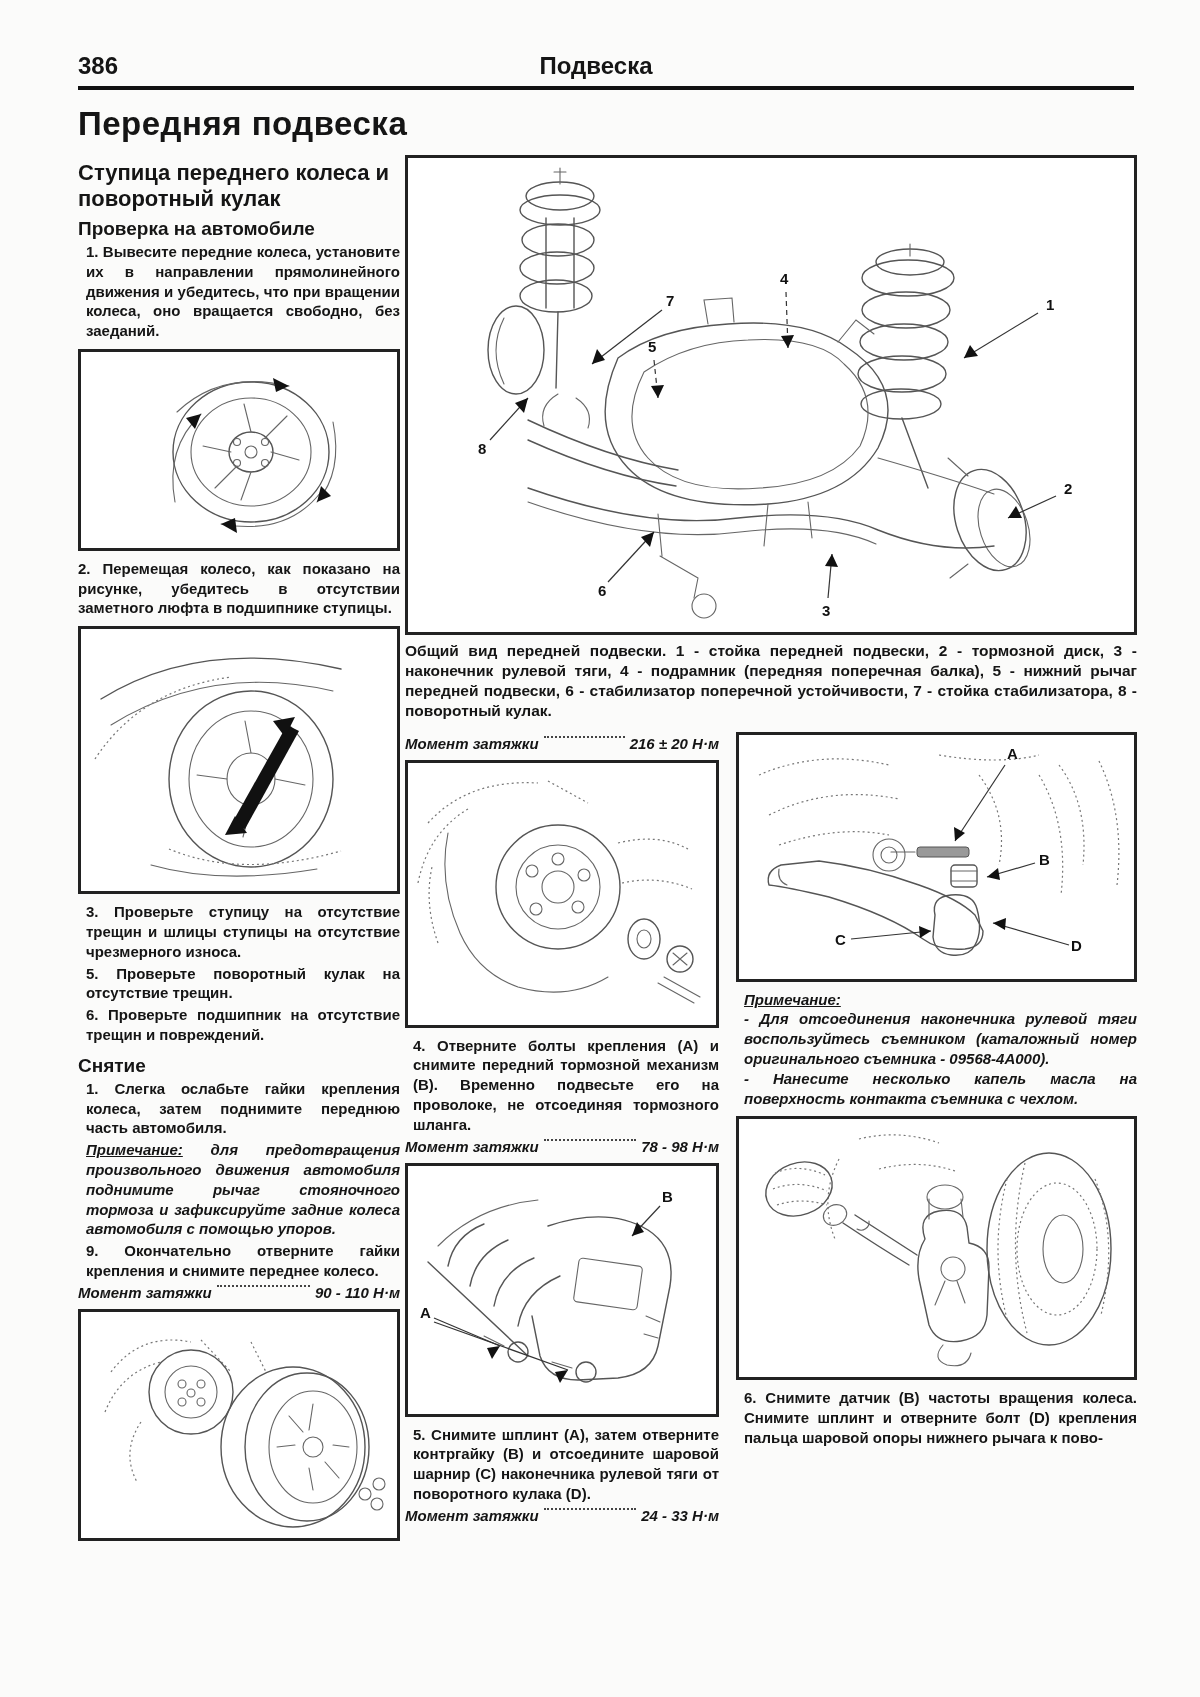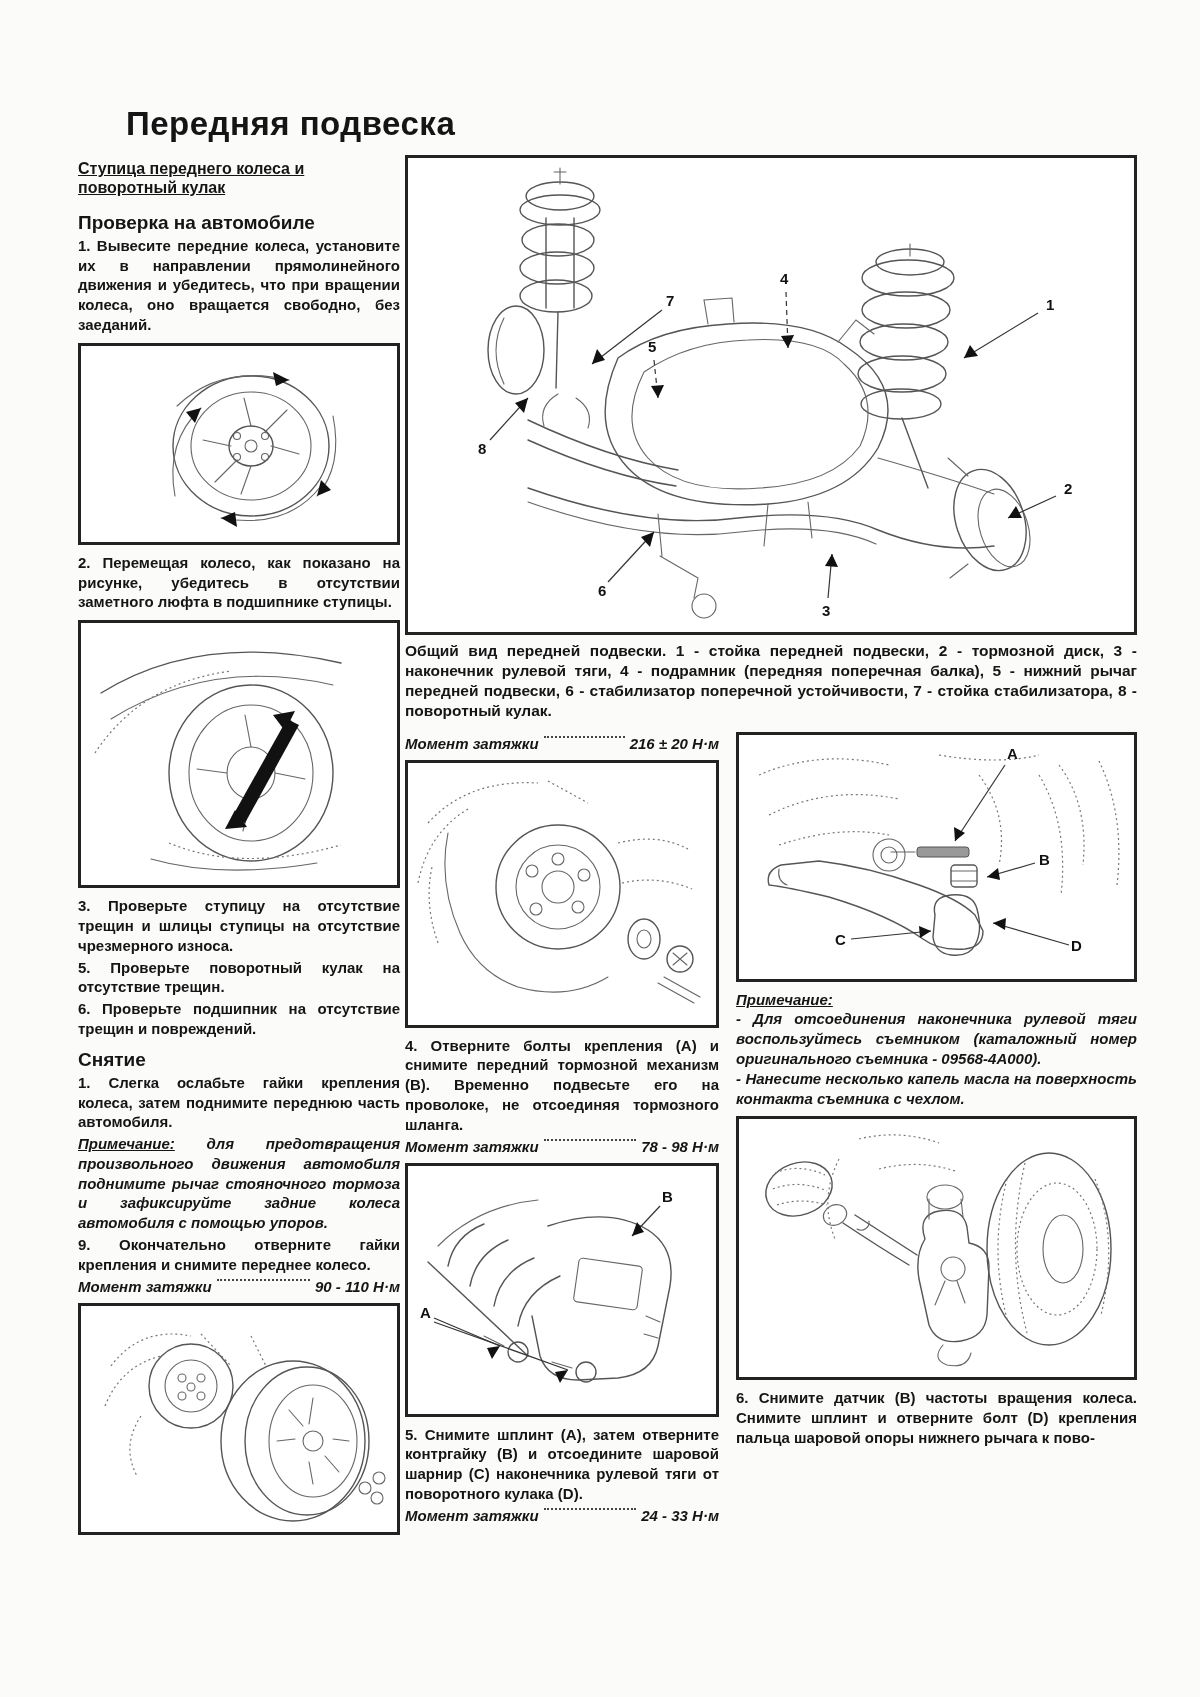--- a/index.html
+++ b/index.html
@@ -12,30 +12,30 @@
   }
   .page{position:absolute;left:0;top:0;width:1200px;height:1697px;overflow:hidden;}
 
   
   .hdr{position:absolute;left:78px;top:52px;width:1056px;}
   .hdr-row{display:flex;align-items:flex-end;}
   .pagenum{font-size:24px;font-weight:bold;}
   .hdr-title{flex:1;text-align:center;font-size:24px;font-weight:bold;padding-right:60px;}
   .hdr-rule{border:none;border-top:4px solid #111;margin:6px 0 0 0;}
 
-  .doc-title{position:absolute;left:78px;top:105px;font-size:33px;font-weight:bold;letter-spacing:.5px;margin-left:48px;}
+  .doc-title{position:absolute;left:78px;top:105px;font-size:33px;font-weight:bold;letter-spacing:.5px;}
 
   
   .col-left{position:absolute;left:78px;top:160px;width:322px;}
   .col-right{position:absolute;left:405px;top:155px;width:732px;}
 
-  h2.sect{font-size:16px;font-weight:bold;line-height:1.18;margin:0 0 14px 0;text-decoration:underline;}
+  h2.sect{font-size:22px;font-weight:bold;line-height:1.18;margin:0 0 6px 0;}
   h3.sub{font-size:19px;font-weight:bold;margin:10px 0 2px 0;}
   p.body{font-size:15px;font-weight:bold;line-height:1.32;margin:2px 0 4px 0;text-align:justify;}
-  p.tight{margin:0 0 2px 0;}
+  p.tight{margin:0 0 2px 8px;}
   .note-il{font-style:italic;}
   .note-lbl{font-style:italic;text-decoration:underline;font-weight:bold;}
 
   .figbox{border:3px solid #222;background:#fff;margin:8px 0;overflow:hidden;}
   .figbox svg{display:block;}
 
   .torque{display:flex;align-items:flex-start;font-size:15px;font-weight:bold;font-style:italic;margin:3px 0 6px 0;}
   .torque .lead{flex:1;border-bottom:2px dotted #444;margin:0 5px 4px 5px;height:1px;}
 
   
@@ -50,20 +50,27 @@
   .callout{font-size:15px;font-weight:bold;fill:#111;font-family:"Liberation Sans",sans-serif;}
   .thickArrow{fill:#111;stroke:none;}
   .leader{stroke:#333;stroke-width:1.2;fill:none;}
   .leader-d{stroke:#333;stroke-width:1.2;fill:none;stroke-dasharray:5 4;}
 </style>
 </head>
 <body>
 
 <div class="page">
 
+  <div class="hdr">
+    <div class="hdr-row">
+      <span class="pagenum">386</span>
+      <span class="hdr-title">Подвеска</span>
+    </div>
+    <hr class="hdr-rule">
+  </div>
 
   <div class="doc-title">Передняя подвеска</div>
 
   <div class="col-left">
     <h2 class="sect">Ступица переднего колеса и поворотный кулак</h2>
     <h3 class="sub" style="margin-top:2px">Проверка на автомобиле</h3>
     <p class="body tight">1. Вывесите передние колеса, установите их в направлении прямолинейного движения и убедитесь, что при вращении колеса, оно вращается свободно, без заеданий.</p>
 
     <div class="figbox" style="height:196px">
       <svg width="316" height="196" viewBox="0 0 316 196">

